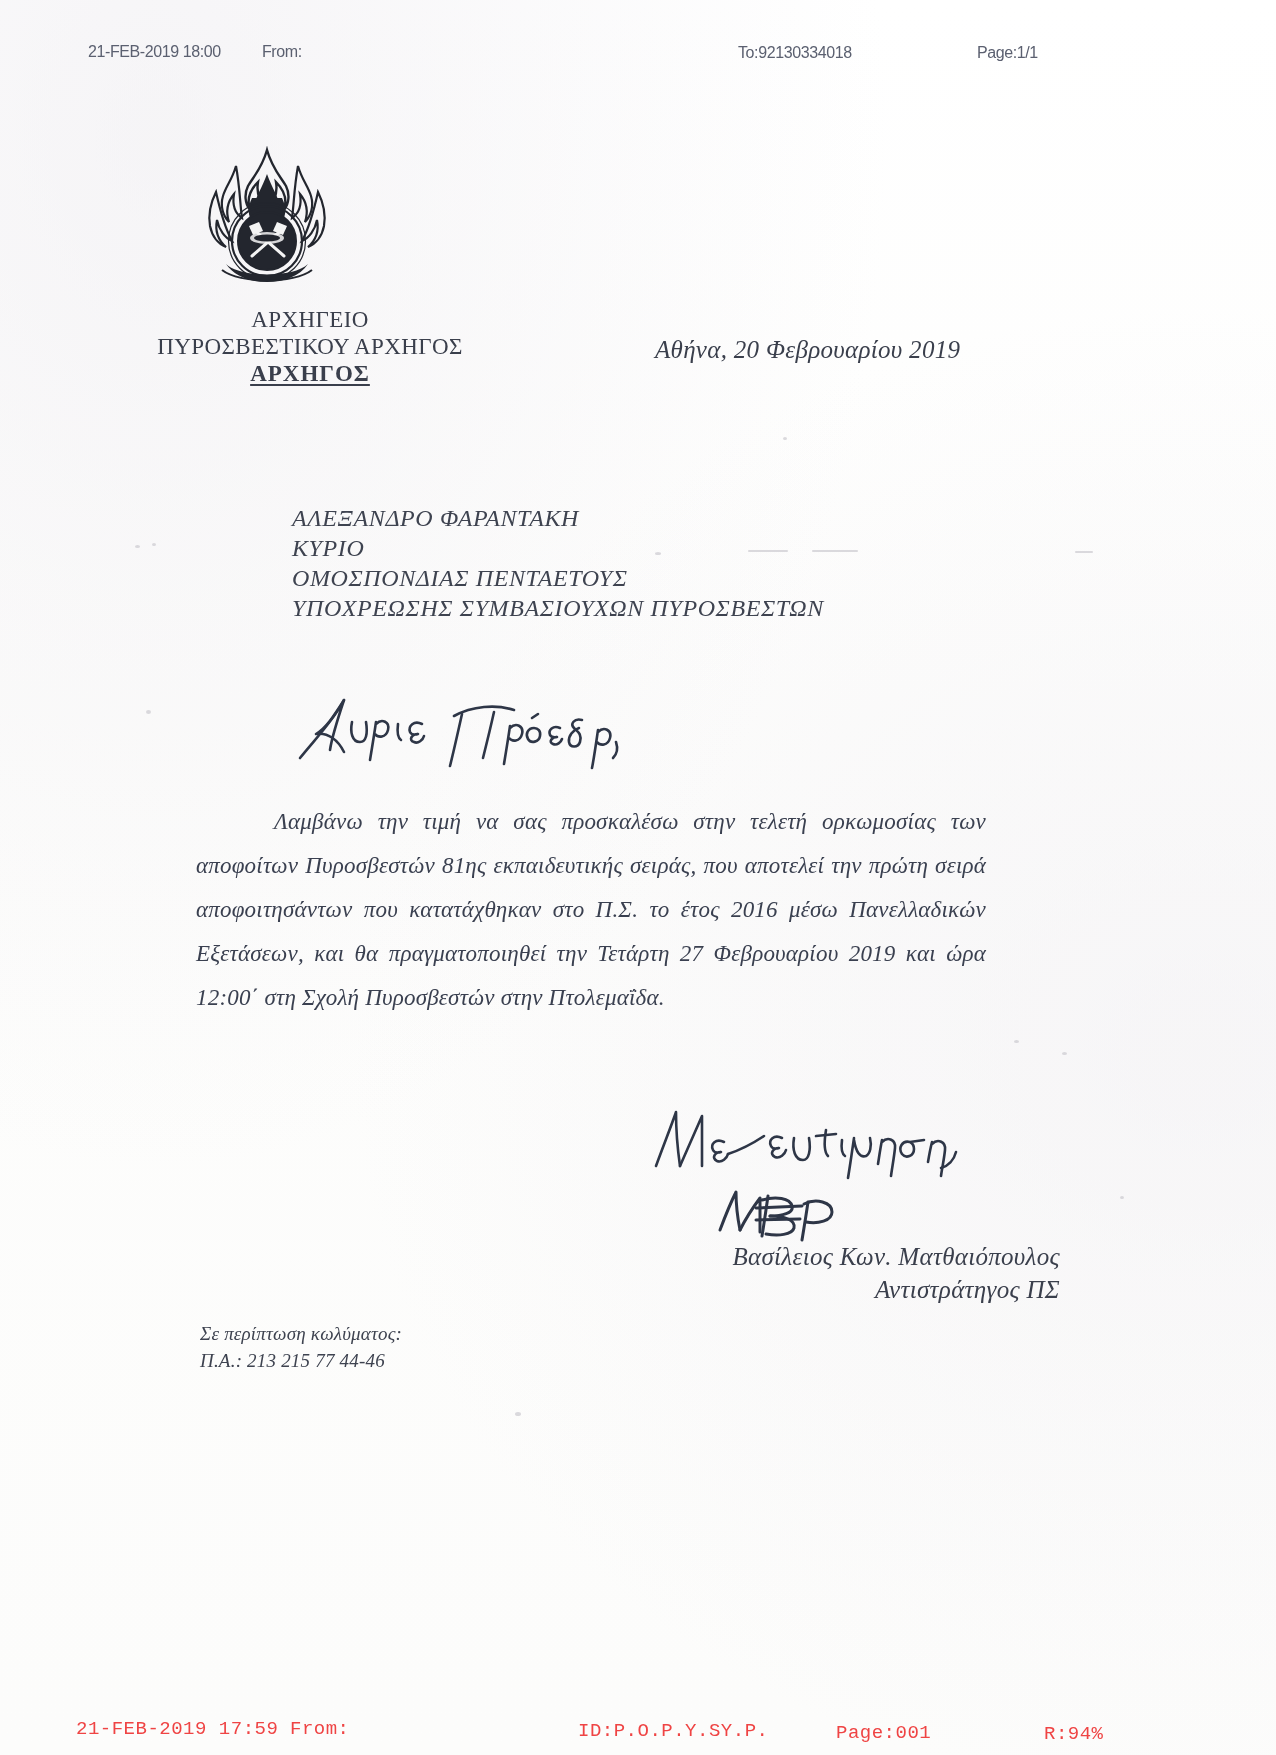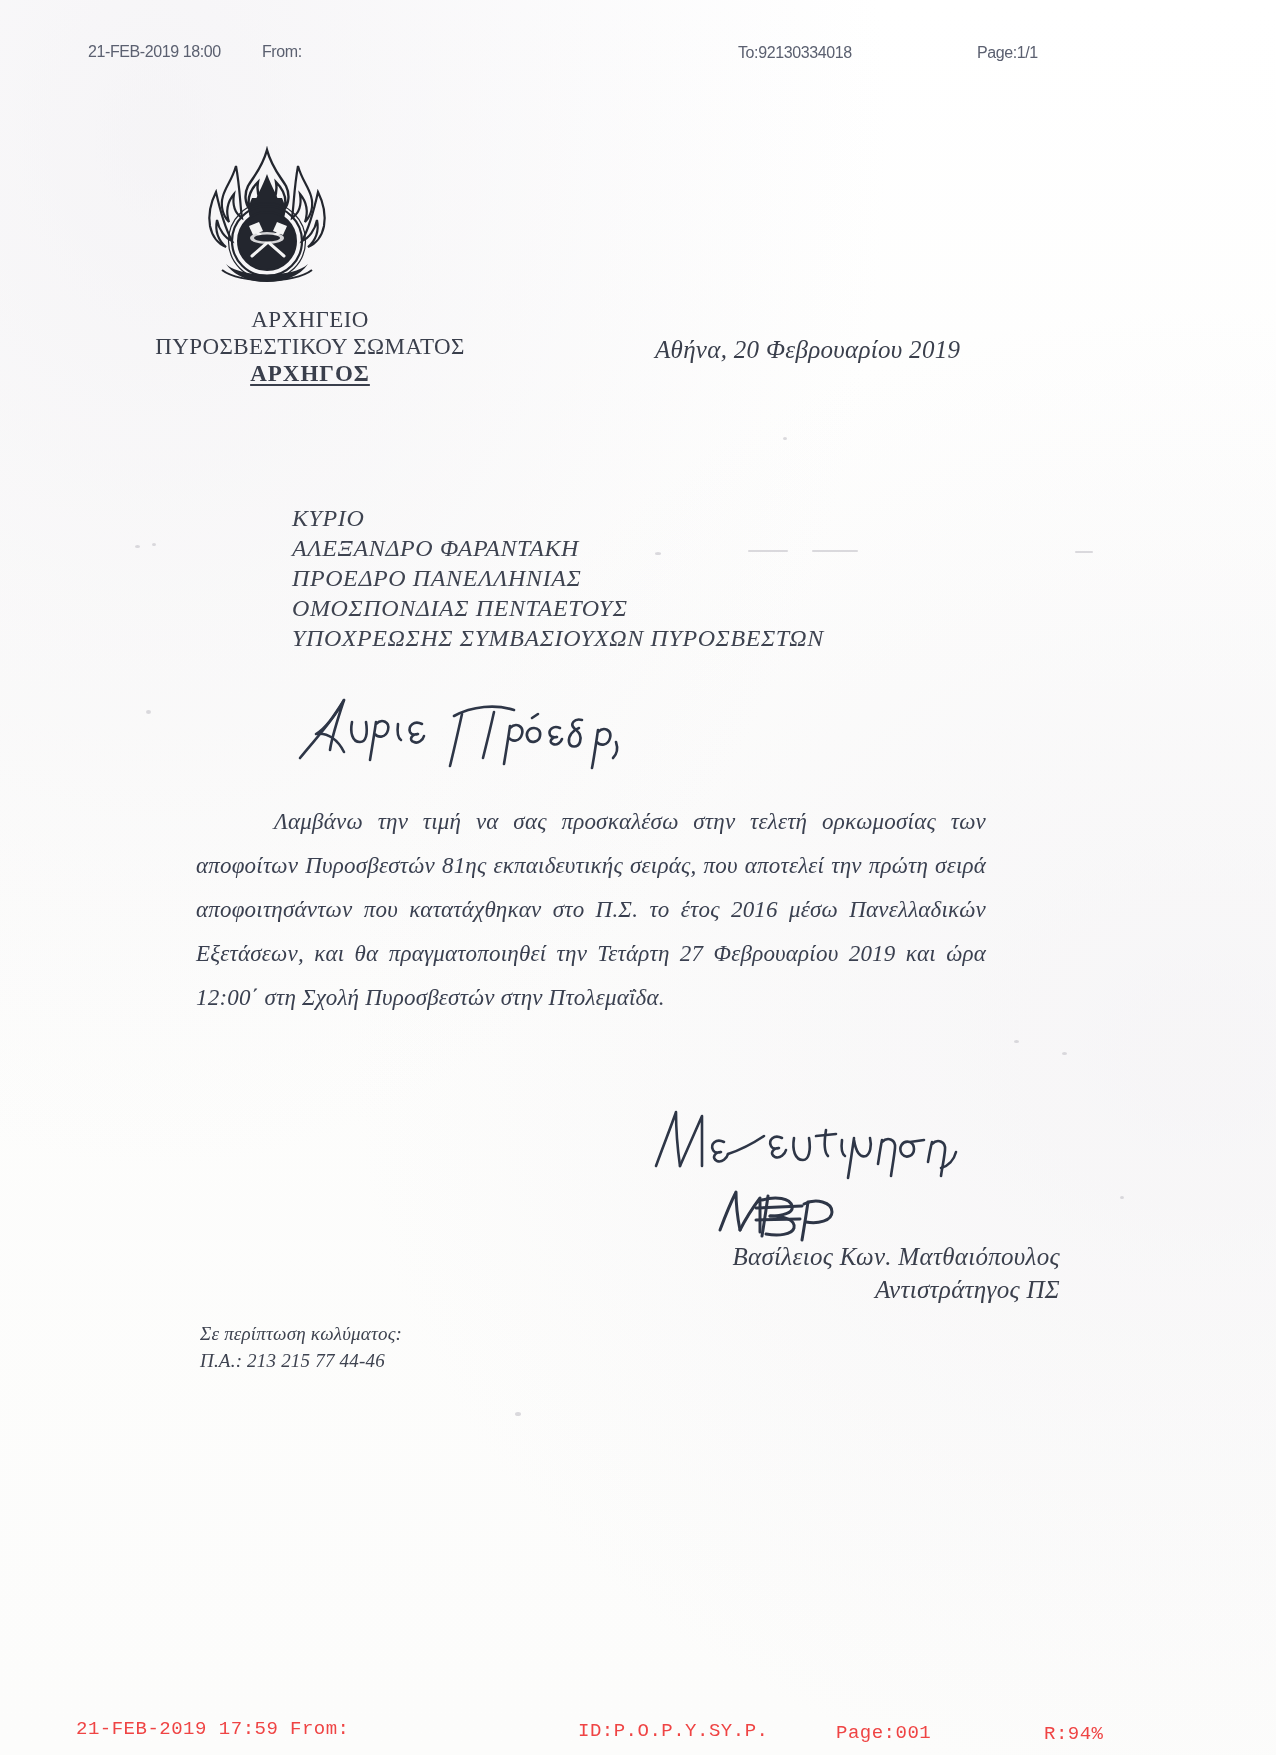--- a/index.html
+++ b/index.html
@@ -261,30 +261,29 @@
         <circle cx="71" cy="95" r="38.5" fill="none" stroke="#23262e" stroke-width="1.2"></circle>
 
         <path d="M30 118 C 44 132, 98 132, 112 118 C 104 130, 88 136, 71 136 C 54 136, 38 130, 30 118 Z" fill="#23262e" stroke="none"></path>
         <path d="M26 124 C 44 138, 98 138, 116 124" fill="none" stroke-width="2"></path>
       </g>
     </svg>
   </div>
 
   <div id="letterhead">
     <div>ΑΡΧΗΓΕΙΟ</div>
-    <div>ΠΥΡΟΣΒΕΣΤΙΚΟΥ ΣΩΜΑΤΟΣ</div>
+    <div>ΠΥΡΟΣΒΕΣΤΙΚΟΥ ΑΡΧΗΓΟΣ</div>
     <div class="lh-chief">ΑΡΧΗΓΟΣ</div>
   </div>
 
   <div id="date-line">Αθήνα, 20 Φεβρουαρίου 2019</div>
 
   <div id="addressee">
+    <div>ΑΛΕΞΑΝΔΡΟ ΦΑΡΑΝΤΑΚΗ</div>
     <div>ΚΥΡΙΟ</div>
-    <div>ΑΛΕΞΑΝΔΡΟ ΦΑΡΑΝΤΑΚΗ</div>
-    <div>ΠΡΟΕΔΡΟ ΠΑΝΕΛΛΗΝΙΑΣ</div>
     <div>ΟΜΟΣΠΟΝΔΙΑΣ ΠΕΝΤΑΕΤΟΥΣ</div>
     <div>ΥΠΟΧΡΕΩΣΗΣ ΣΥΜΒΑΣΙΟΥΧΩΝ ΠΥΡΟΣΒΕΣΤΩΝ</div>
   </div>
 
   <div id="salutation" title="Κύριε Πρόεδρε,">
     <svg viewBox="0 0 360 80" xmlns="http://www.w3.org/2000/svg">
       <g fill="none" stroke="currentColor" stroke-width="2.6" stroke-linecap="round" stroke-linejoin="round">
 
         <path d="M14 66 C 30 46, 48 28, 58 8 C 52 26, 46 44, 44 58"></path>
         <path d="M58 8 C 48 24, 40 36, 30 42 C 42 40, 52 48, 58 60"></path>

